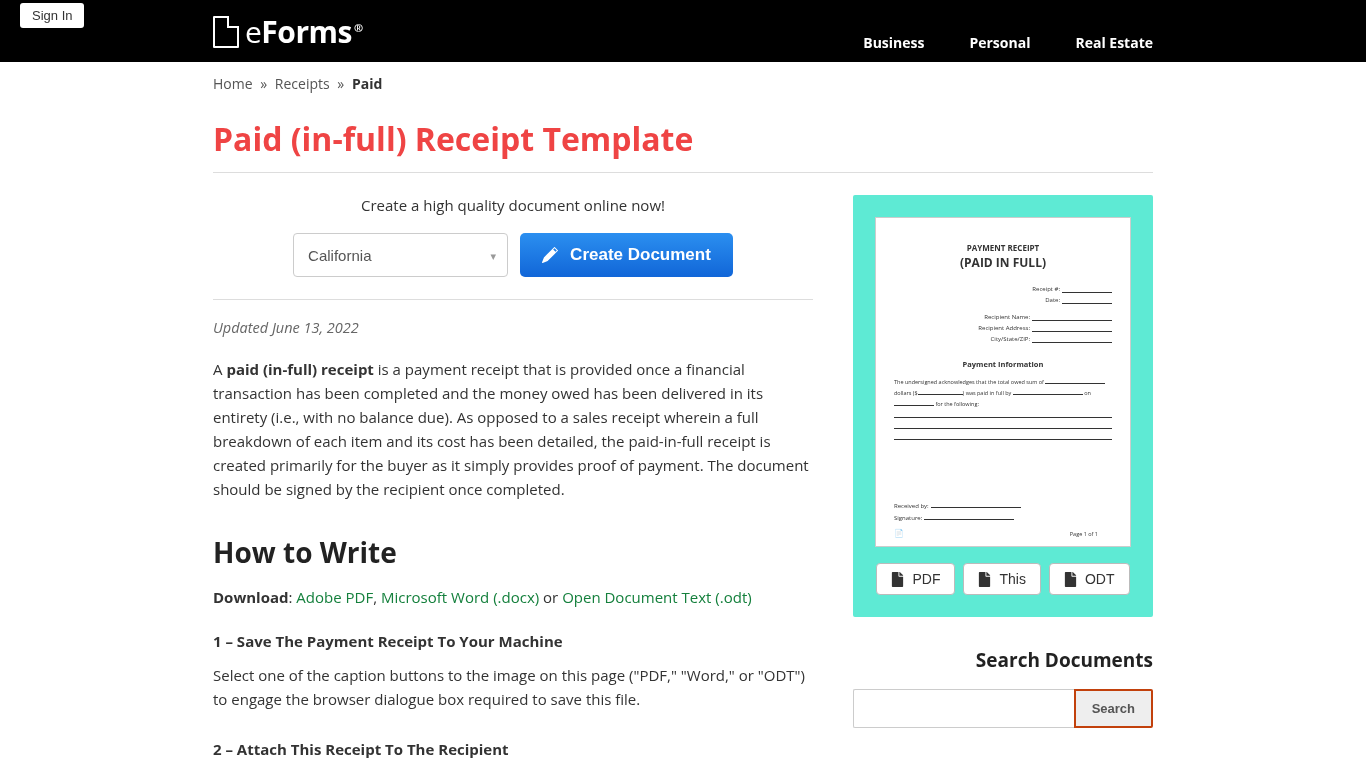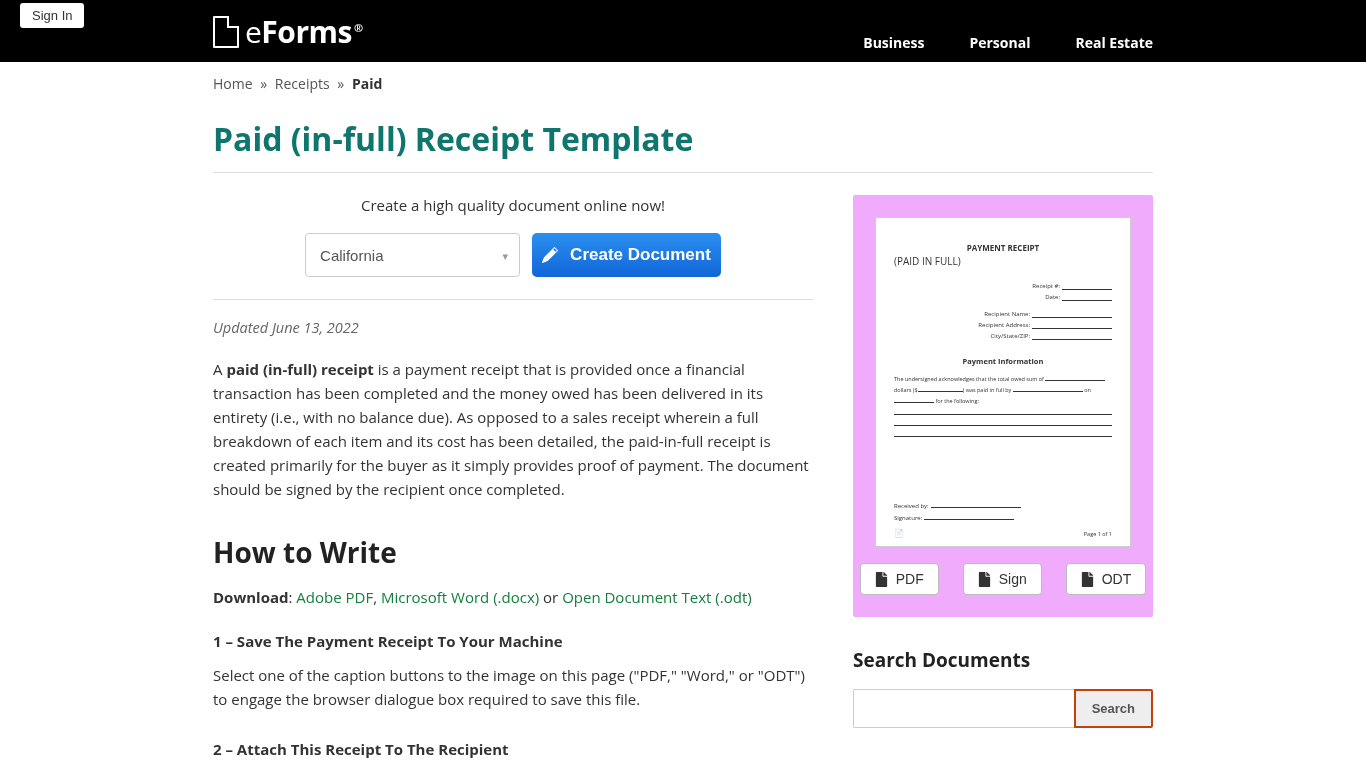--- a/index.html
+++ b/index.html
@@ -17,73 +17,73 @@
   .logo-r { font-size: 11px; vertical-align: super; margin-left: 2px; }
   .nav { display: flex; gap: 45px; }
   .nav-item { color: #fff; text-decoration: none; font-weight: 700; font-size: 14px; cursor: pointer; }
   
   .container { max-width: 940px; margin: 0 auto; padding: 12px 0; }
   .breadcrumb { font-size: 14px; color: #555; margin-bottom: 24px; }
   .breadcrumb a { color: #555; text-decoration: none; cursor: pointer; }
   .breadcrumb .sep { margin: 0 4px; }
   .breadcrumb strong { font-weight: 700; color: #333; }
   
-  h1 { font-size: 32px; font-weight: 700; color: #0f766e; margin-bottom: 12px; }
+  h1 { font-size: 32px; font-weight: 700; color: #ef4444; margin-bottom: 12px; }
   hr.title-sep { border: none; border-top: 1px solid #ddd; margin-bottom: 22px; }
   
   .layout { display: flex; gap: 40px; }
   .main { flex: 1; max-width: 600px; }
   .sidebar { width: 300px; }
   
   .create-box { text-align: center; margin-bottom: 22px; }
   .create-prompt { font-size: 15px; color: #333; margin-bottom: 18px; }
   .create-controls { display: flex; justify-content: center; gap: 12px; }
   .state-select { width: 215px; height: 44px; border: 1px solid #ccc; border-radius: 4px; padding: 0 30px 0 14px; font-size: 15px; color: #555; background: #fff; appearance: none; position: relative; cursor: pointer; }
   .select-wrap { position: relative; display: inline-block; }
   .select-wrap::after { content: '▾'; position: absolute; right: 12px; top: 50%; transform: translateY(-50%); color: #999; pointer-events: none; font-size: 11px; }
-  .create-btn { background: linear-gradient(#2b8ff0, #1166d8); color: #fff; border: none; border-radius: 5px; height: 44px; padding: 0 10px; font-size: 17px; font-weight: 600; cursor: pointer; display: inline-flex; align-items: center; gap: 12px; }
+  .create-btn { background: linear-gradient(#2b8ff0, #1166d8); color: #fff; border: none; border-radius: 5px; height: 44px; padding: 0 22px; font-size: 17px; font-weight: 600; cursor: pointer; display: inline-flex; align-items: center; gap: 12px; }
   .pencil-icon { width: 16px; height: 16px; }
   
   hr.section-sep { border: none; border-top: 1px solid #ddd; margin-bottom: 18px; }
   
   .updated { font-style: italic; color: #666; font-size: 14.5px; margin-bottom: 20px; }
   .body-text { font-size: 15px; line-height: 1.6; color: #333; margin-bottom: 24px; }
   .body-text strong { font-weight: 700; }
   
   h2 { font-size: 28px; font-weight: 700; color: #222; margin: 32px 0 16px 0; }
   .download-line { font-size: 15px; margin-bottom: 20px; }
   .download-line strong { font-weight: 700; }
   .download-line a { color: #15803d; text-decoration: none; cursor: pointer; }
   
   .step-title { font-weight: 700; font-size: 15px; margin-bottom: 12px; margin-top: 24px; }
   .step-text { font-size: 15px; line-height: 1.6; color: #333; margin-bottom: 28px; }
   
-  .sidebar-box { background: #f0abfc; padding: 22px; border-radius: 2px; margin-bottom: 30px; }
+  .sidebar-box { background: #5eead4; padding: 22px; border-radius: 2px; margin-bottom: 30px; }
   .preview { background: #fff; border: 1px solid #ccc; padding: 24px 18px 12px 18px; margin-bottom: 16px; font-size: 7px; color: #333; position: relative; height: 330px; }
   .preview-title { text-align: center; font-weight: 700; font-size: 8px; margin-bottom: 1px; }
-  .preview-sub { font-weight: 400; font-size: 10px; margin-bottom: 14px; }
+  .preview-sub { text-align: center; font-weight: 700; font-size: 12px; margin-bottom: 14px; }
   .pv-right { text-align: right; font-size: 6px; margin-bottom: 3px; }
   .pv-right .lbl { display: inline-block; }
   .pv-right .line { display: inline-block; border-bottom: 0.5px solid #333; width: 50px; vertical-align: bottom; margin-left: 2px; }
   .pv-right.wide .line { width: 80px; }
   .pv-section-title { text-align: center; font-weight: 700; font-size: 7.5px; margin: 16px 0 8px 0; }
   .pv-body { font-size: 5.5px; line-height: 2; }
   .pv-body .uline { border-bottom: 0.5px solid #333; display: inline-block; min-width: 40px; }
   .pv-fullline { border-bottom: 0.5px solid #333; height: 8px; margin-bottom: 3px; }
   .pv-footer { position: absolute; bottom: 20px; left: 18px; right: 18px; }
   .pv-sig { font-size: 6px; margin-bottom: 4px; }
   .pv-sig .line2 { display: inline-block; border-bottom: 0.5px solid #333; width: 90px; margin-left: 2px; }
-  .pv-pgnum { position: absolute; bottom: 8px; right: 18px; font-size: 5.5px; }
+  .pv-pgnum { position: absolute; bottom: 8px; right: 32px; font-size: 5.5px; }
   .pv-docicon { position: absolute; bottom: 8px; left: 18px; font-size: 8px; }
   
-  .dl-buttons { display: flex; gap: 24px; justify-content: center; }
+  .dl-buttons { display: flex; gap: 8px; justify-content: center; }
   .dl-btn { background: #fff; border: 1px solid #bbb; border-radius: 4px; padding: 7px 14px; font-size: 14px; font-weight: 400; cursor: pointer; display: inline-flex; align-items: center; gap: 8px; color: #333; }
   .dl-btn svg { width: 13px; height: 15px; }
   
-  .search-title { font-size: 19px; font-weight: 700; margin-bottom: 16px; color: #222; }
+  .search-title { font-size: 19px; font-weight: 700; margin-bottom: 16px; color: #222; text-align: right; }
   .search-row { display: flex; }
   .search-input { flex: 1; border: 1px solid #ccc; border-right: none; padding: 10px; font-size: 14px; border-radius: 2px 0 0 2px; }
   .search-btn { background: #eee; border: 2px solid #c2410c; padding: 10px 16px; font-size: 13px; font-weight: 700; color: #555; cursor: pointer; border-radius: 0 2px 2px 0; }
 </style>
 </head>
 <body>
 
 <div class="header">
   <div class="header-top">
     <button class="sign-in">Sign In</button>
@@ -182,21 +182,21 @@
           <button class="dl-btn">
             <svg viewBox="0 0 384 512" fill="#333">
                 <path d="M224 136V0H24C10.7 0 0 10.7 0 24v464c0 13.3 10.7 24 24 24h336c13.3 0 24-10.7 24-24V160H248c-13.2 0-24-10.8-24-24zM384 121.9V128H256V0h6.1c6.4 0 12.5 2.5 17 7l97.9 98c4.5 4.5 7 10.6 7 16.9z"></path>
               </svg>
             <span>PDF</span>
           </button>
           <button class="dl-btn">
             <svg viewBox="0 0 384 512" fill="#333">
                 <path d="M224 136V0H24C10.7 0 0 10.7 0 24v464c0 13.3 10.7 24 24 24h336c13.3 0 24-10.7 24-24V160H248c-13.2 0-24-10.8-24-24zM384 121.9V128H256V0h6.1c6.4 0 12.5 2.5 17 7l97.9 98c4.5 4.5 7 10.6 7 16.9z"></path>
               </svg>
-            <span>Sign</span>
+            <span>This</span>
           </button>
           <button class="dl-btn">
             <svg viewBox="0 0 384 512" fill="#333">
                 <path d="M224 136V0H24C10.7 0 0 10.7 0 24v464c0 13.3 10.7 24 24 24h336c13.3 0 24-10.7 24-24V160H248c-13.2 0-24-10.8-24-24zM384 121.9V128H256V0h6.1c6.4 0 12.5 2.5 17 7l97.9 98c4.5 4.5 7 10.6 7 16.9z"></path>
               </svg>
             <span>ODT</span>
           </button>
         </div>
       </div>
 

